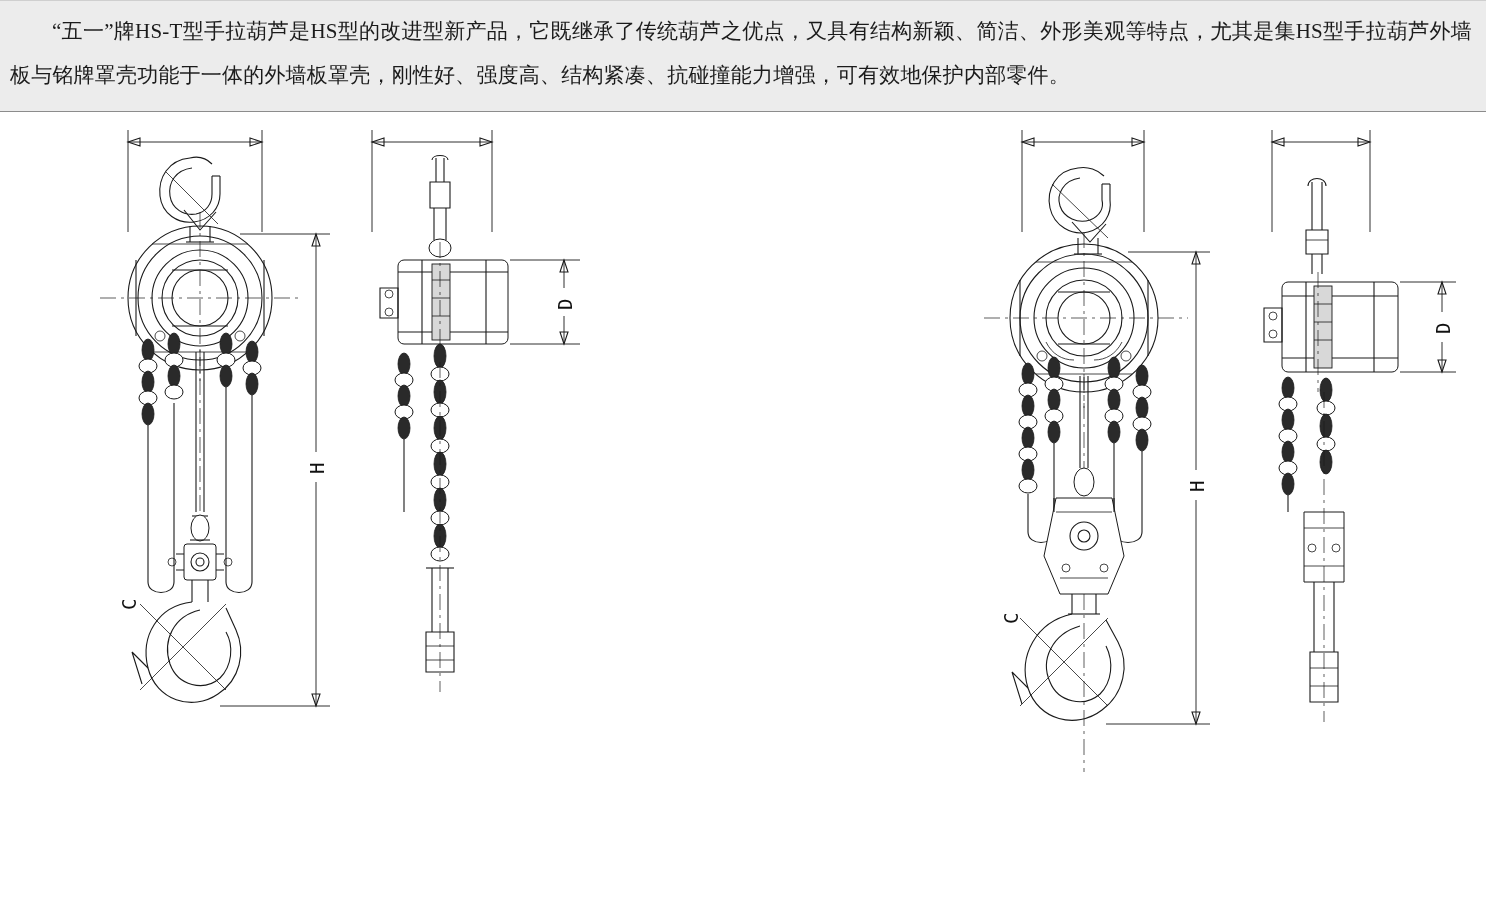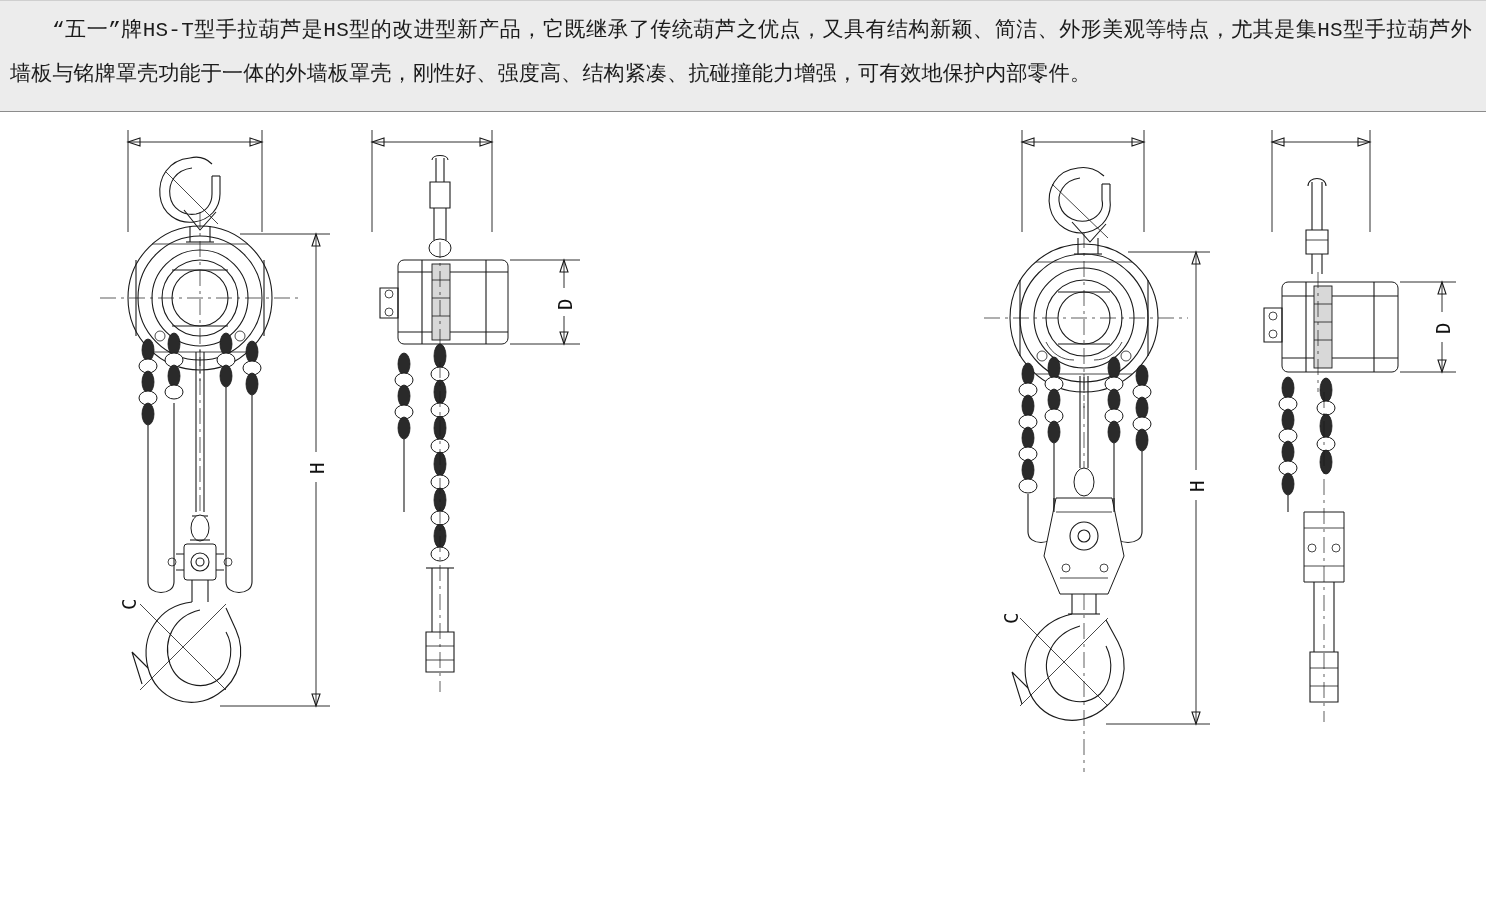--- a/index.html
+++ b/index.html
@@ -20,21 +20,21 @@
   .desc-banner {
     box-sizing: border-box;
     width: 1486px;
     height: 112px;
     background: #ececec;
     border-bottom: 1px solid #8c8c8c;
     border-top: 1px solid #cfcfcf;
     padding: 8px 14px 8px 10px;
   }
   .desc-text {
-    font-family: Liberation Mono, monospace;
+    font-family: Liberation Serif, serif;
     font-size: 21px;
     line-height: 44px;
     text-align: justify;
     text-justify: inter-ideograph;
     letter-spacing: 0.2px;
     color: #1b1b1b;
     text-indent: 42px;
   }
 
   

